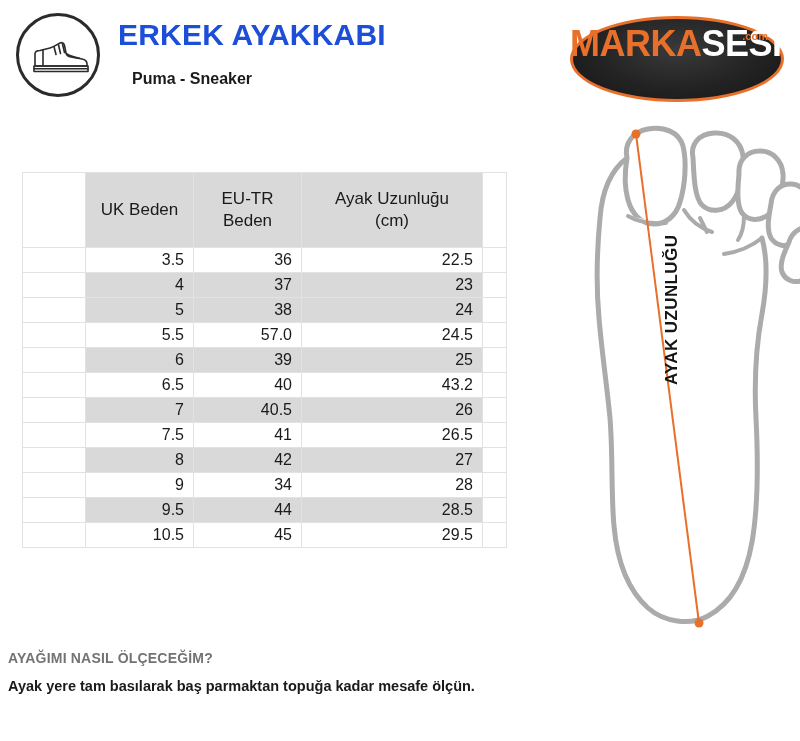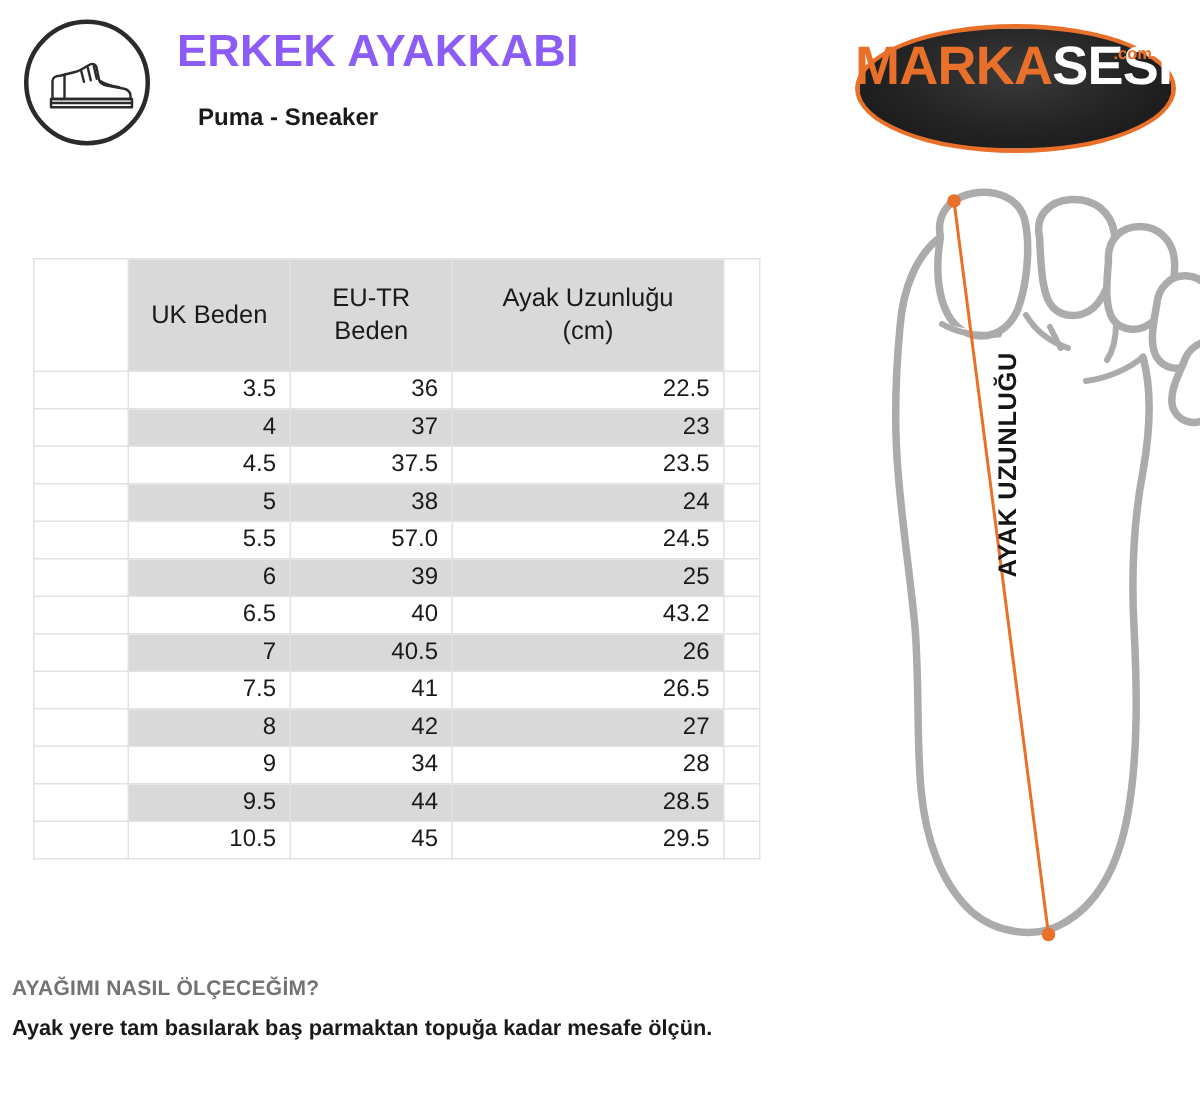--- a/index.html
+++ b/index.html
@@ -32,21 +32,21 @@
   }
   #shoe-badge svg { position: absolute; left: 13px; top: 24px; }
 
   #title-block {
     position: absolute;
     left: 118px; top: 16px;
   }
   #main-title {
     font-size: 30px;
     font-weight: bold;
-    color: #8b5cf6;
+    color: #1d4ed8;
     letter-spacing: 0.2px;
     line-height: 38px;
     margin: 0;
     white-space: nowrap;
   }
   #sub-title {
     font-size: 16px;
     font-weight: bold;
     color: #1a1a1a;
     line-height: 22px;
@@ -243,27 +243,20 @@
         <td>22.5</td>
         <td class="tail-cell"></td>
       </tr>
       <tr class="alt">
         <td class="pad-cell"></td>
         <td>4</td>
         <td>37</td>
         <td>23</td>
         <td class="tail-cell"></td>
       </tr>
-      <tr>
-        <td class="pad-cell"></td>
-        <td>4.5</td>
-        <td>37.5</td>
-        <td>23.5</td>
-        <td class="tail-cell"></td>
-      </tr>
       <tr class="alt">
         <td class="pad-cell"></td>
         <td>5</td>
         <td>38</td>
         <td>24</td>
         <td class="tail-cell"></td>
       </tr>
       <tr>
         <td class="pad-cell"></td>
         <td>5.5</td>

